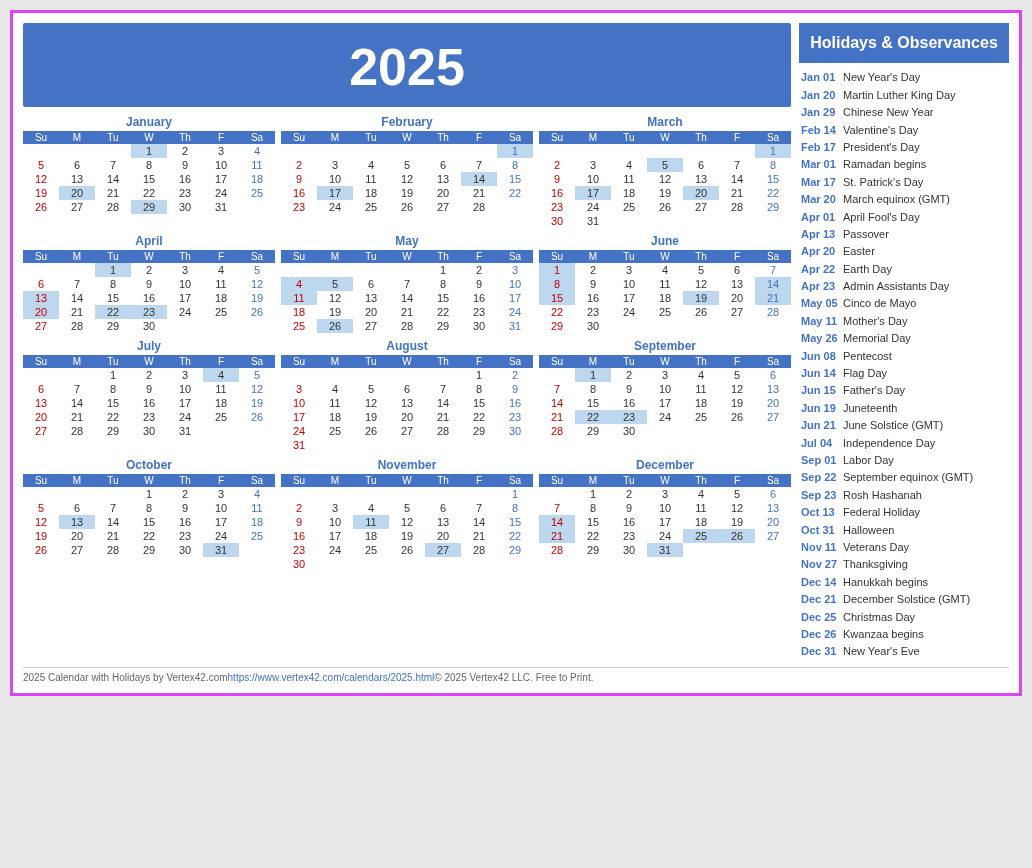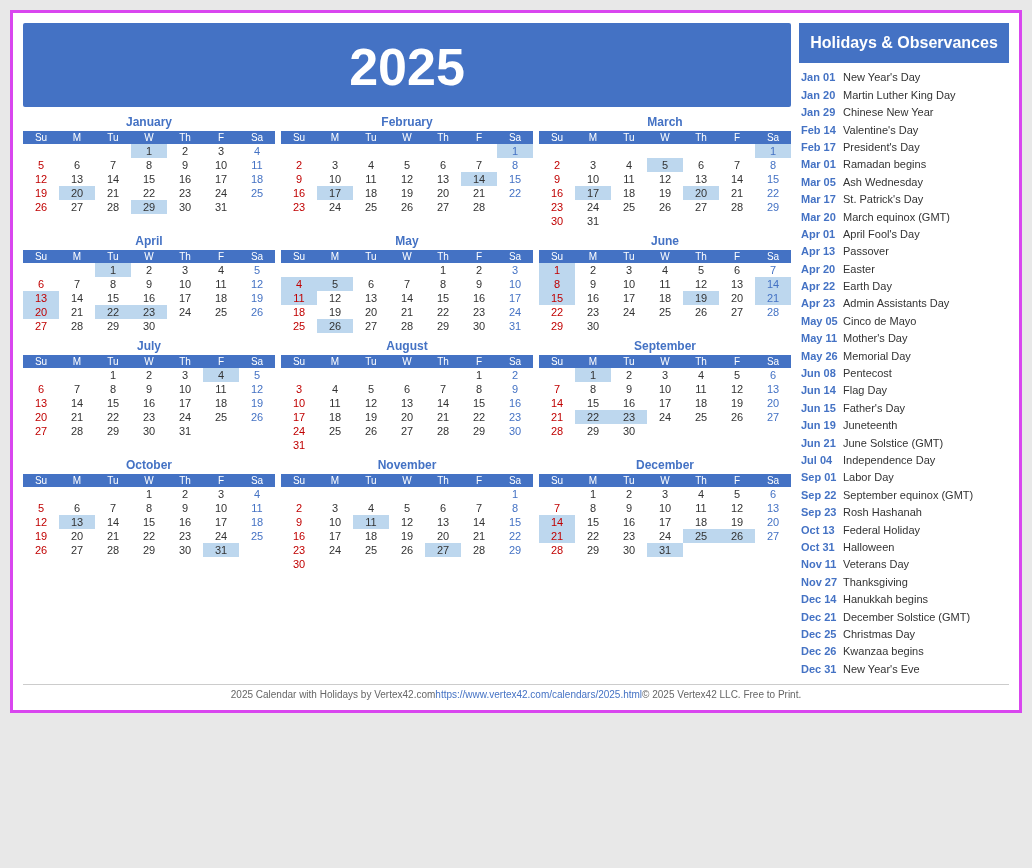--- a/index.html
+++ b/index.html
@@ -101,21 +101,21 @@
       color: #4472C4;
       font-weight: bold;
       min-width: 42px;
       flex-shrink: 0;
     }
     .holiday-name {
       color: #333;
     }
     .footer {
       display: flex;
-      justify-content: center;
+      justify-content: flex-start;
       font-size: 10px;
       color: #666;
       margin-top: 6px;
       padding-top: 4px;
       border-top: 1px solid #ccc;
     }
     .footer-center {
       color: #4472C4;
     }
   </style>
@@ -932,24 +932,20 @@
             <span class="holiday-date">Feb 14</span>
             <span class="holiday-name">Valentine's Day</span>
           </div>
           <div class="holiday-item">
             <span class="holiday-date">Feb 17</span>
             <span class="holiday-name">President's Day</span>
           </div>
           <div class="holiday-item">
             <span class="holiday-date">Mar 01</span>
             <span class="holiday-name">Ramadan begins</span>
-          </div>
-          <div class="holiday-item">
-            <span class="holiday-date">Mar 05</span>
-            <span class="holiday-name">Ash Wednesday</span>
           </div>
           <div class="holiday-item">
             <span class="holiday-date">Mar 17</span>
             <span class="holiday-name">St. Patrick's Day</span>
           </div>
           <div class="holiday-item">
             <span class="holiday-date">Mar 20</span>
             <span class="holiday-name">March equinox (GMT)</span>
           </div>
           <div class="holiday-item">

